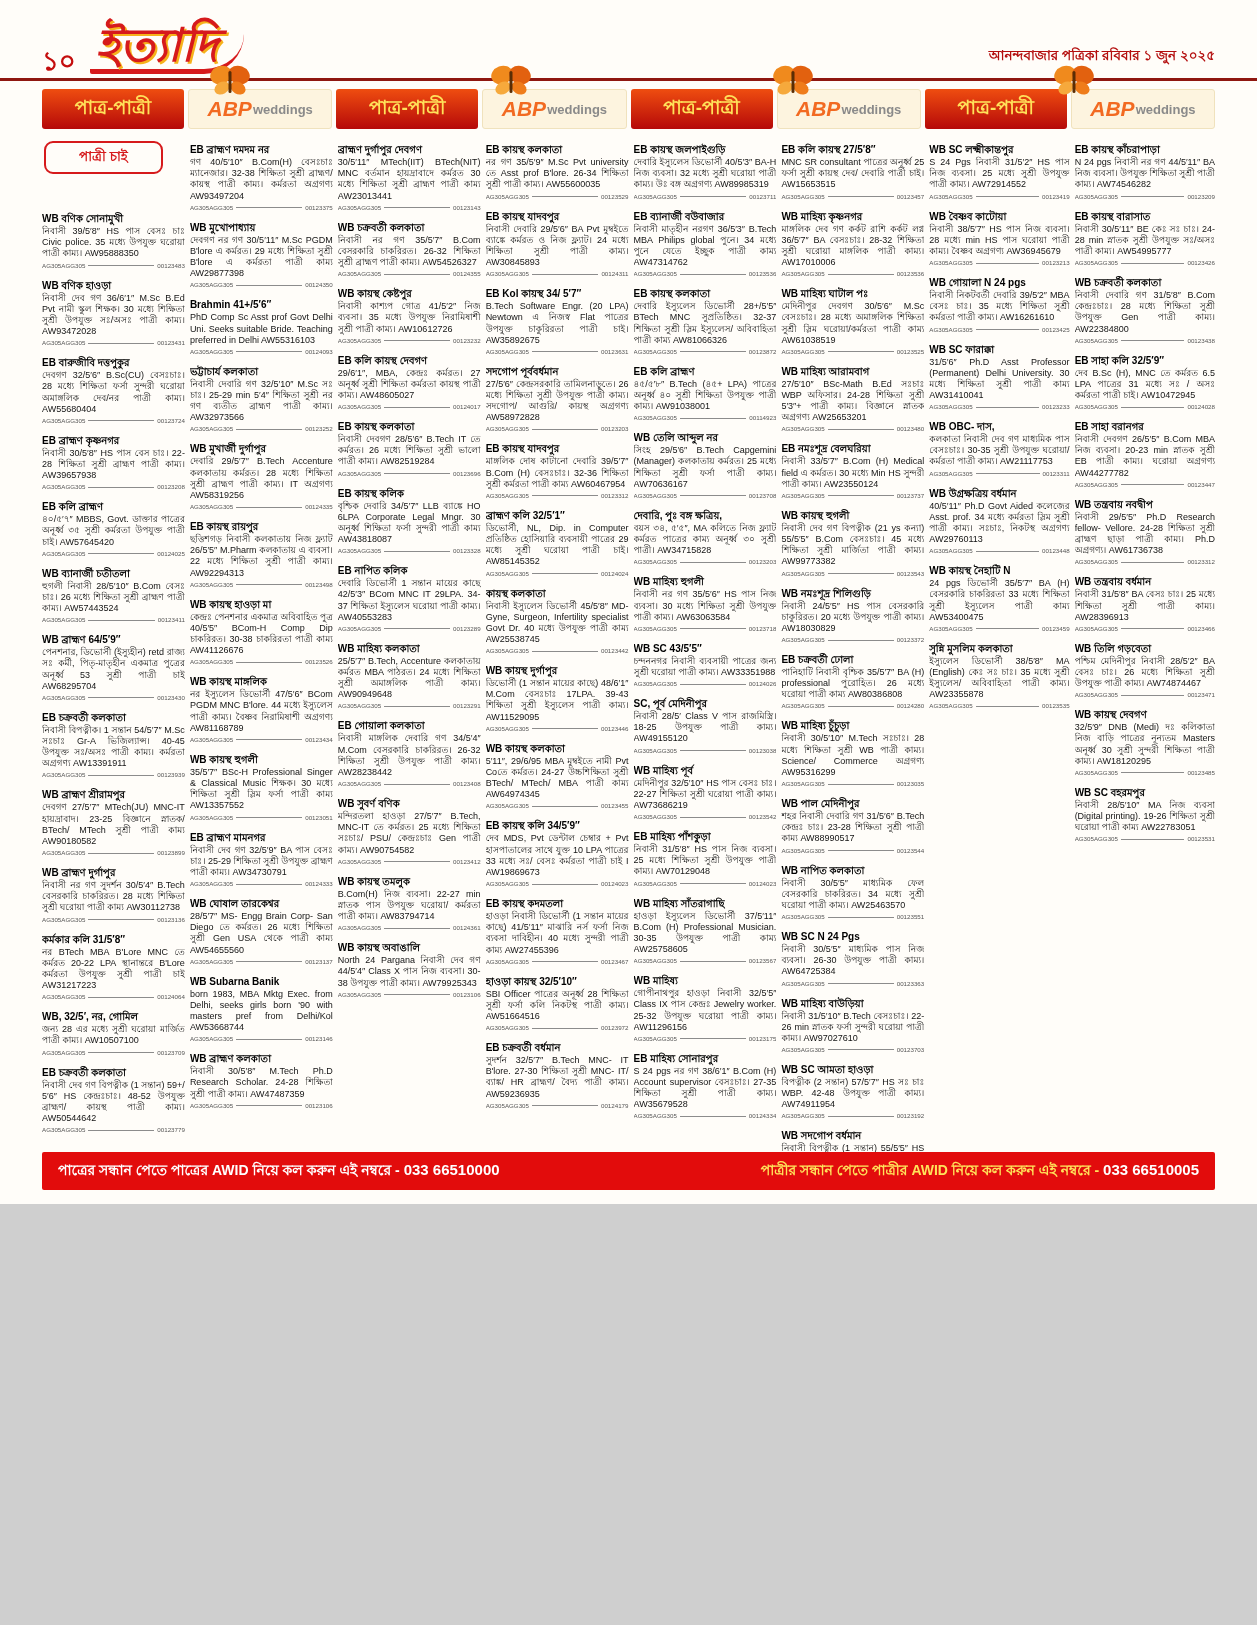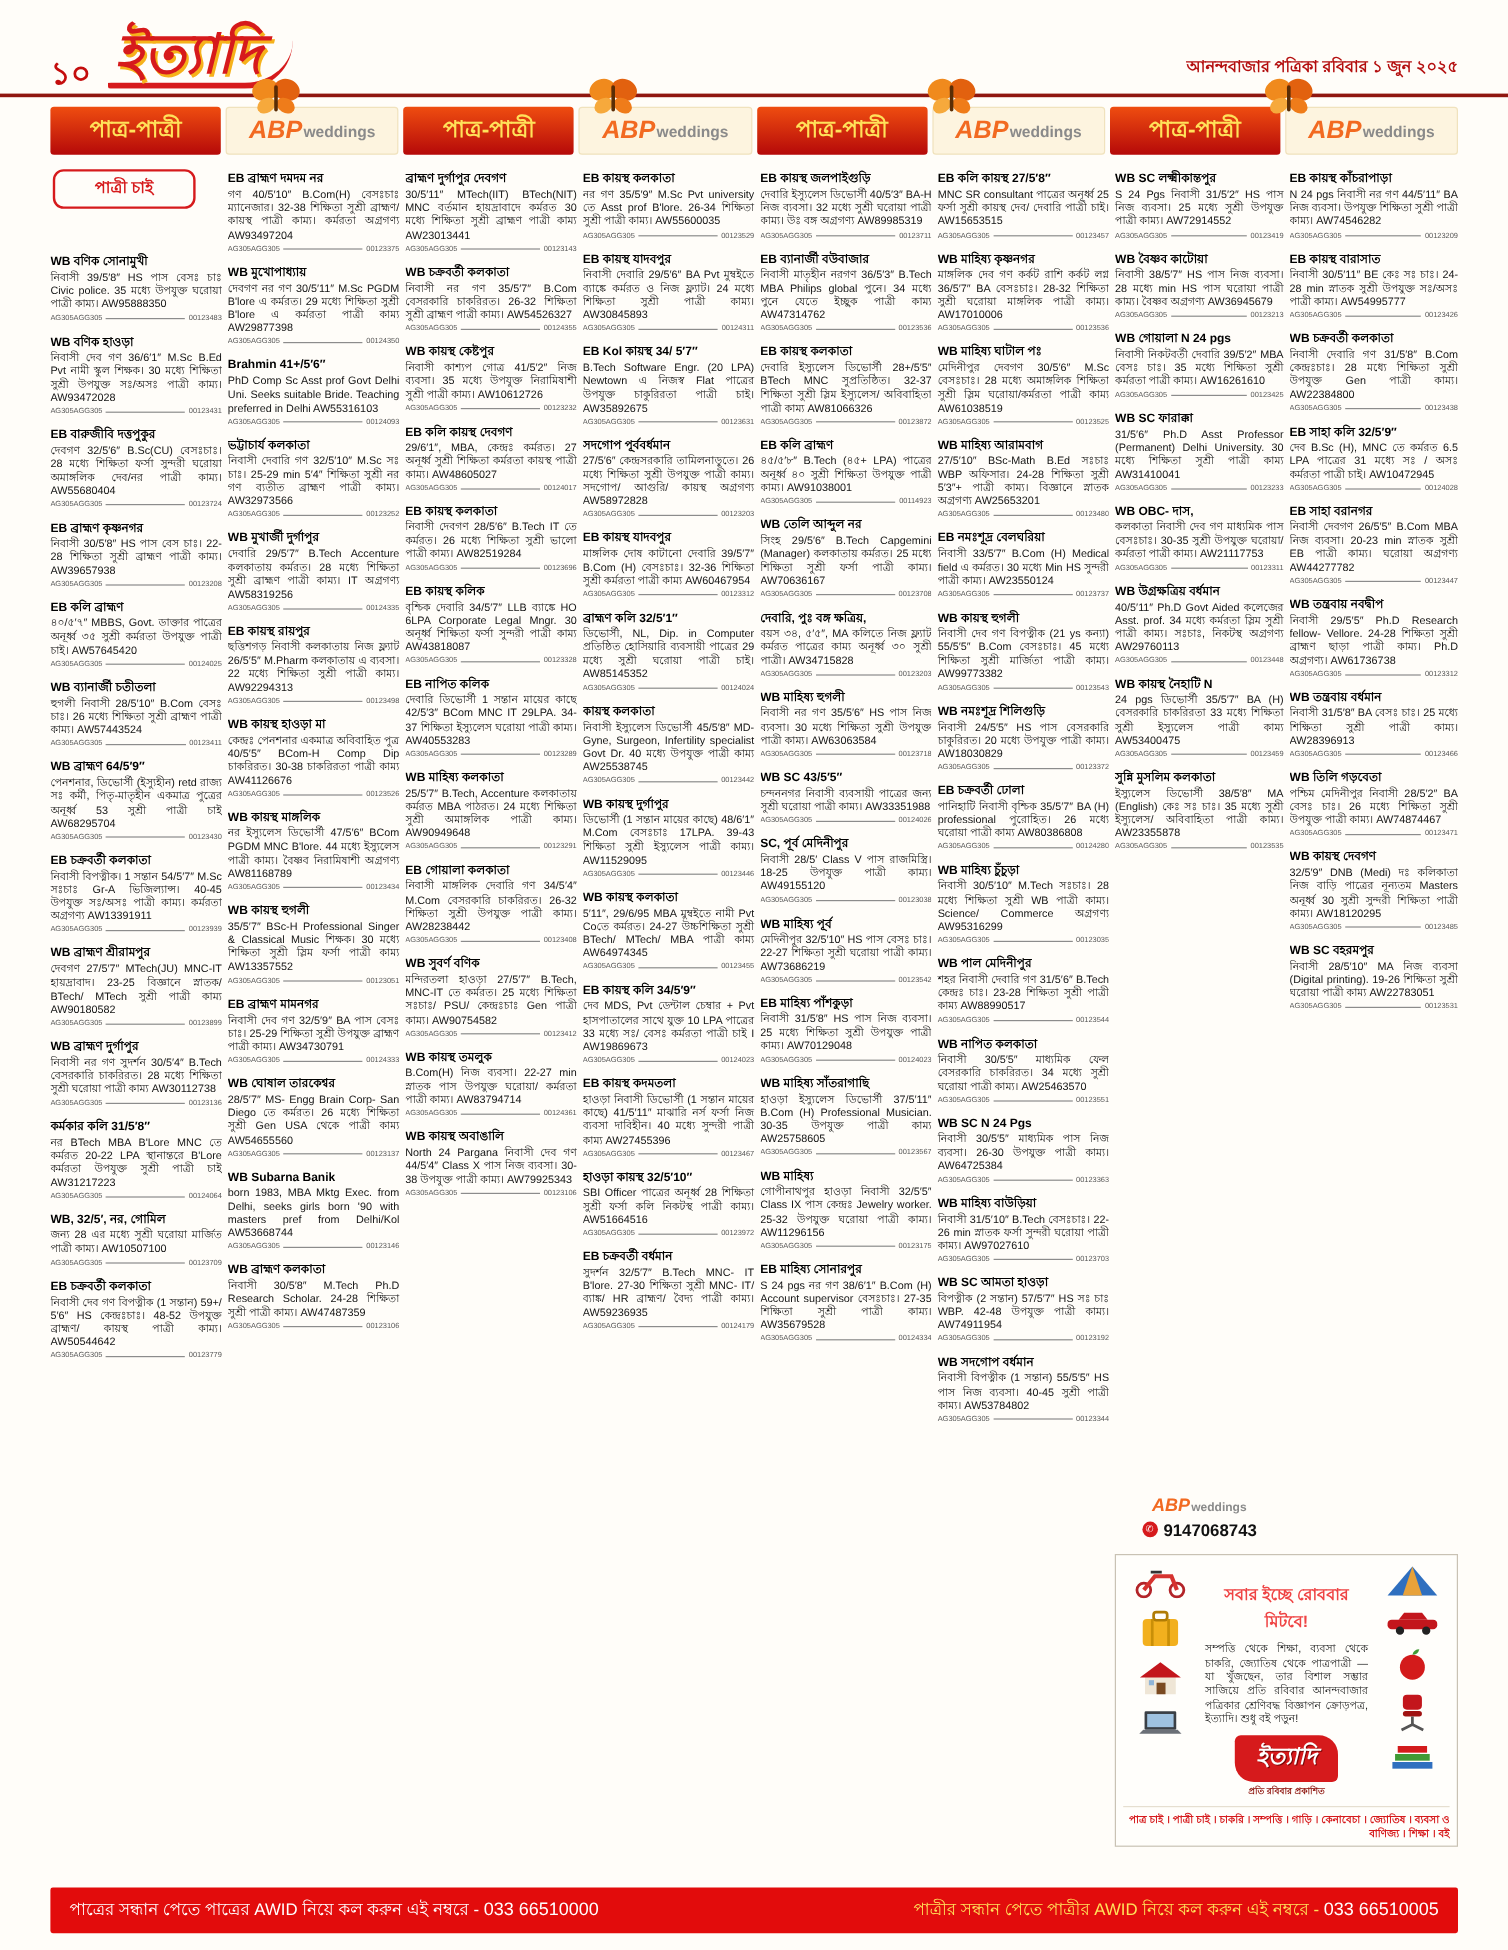--- a/index.html
+++ b/index.html
@@ -1,16 +1,16 @@
 <!DOCTYPE html>
 <html><head>
 <meta charset="utf-8">
 <style>
   html,body{margin:0;padding:0;background:#cfcfcf;}
-  .page{width:1257px;height:1625px;margin:0 auto;background:#fffdf9;position:relative;
+  .page{width:1257px;height:1204px;margin:0 auto;background:#fffdf9;position:relative;
         font-family:"Liberation Sans","DejaVu Sans",sans-serif;overflow:hidden;}
   
   .masthead{display:flex;align-items:flex-end;gap:14px;padding:26px 42px 4px;border-bottom:3px solid #8f1710;}
   .page-num{color:#c40d0d;font-size:26px;font-weight:bold;line-height:1;}
   .section-logo{color:#d61a1c;font-size:46px;font-weight:bold;font-style:italic;line-height:.85;
         text-shadow:2px 2px 0 #f6b21b;border-bottom:5px solid #d61a1c;padding:0 26px 4px 6px;border-radius:0 0 40px 2px;}
   .masthead-right{margin-left:auto;color:#b40f0f;font-size:13.5px;font-weight:bold;padding-bottom:6px;}
   
   .brand-strip{display:flex;gap:4px;margin:8px 42px 10px;position:relative;height:40px;}
   .brand-block{flex:1;display:flex;align-items:center;justify-content:center;border-radius:3px;}
@@ -49,21 +49,21 @@
   .promo-body{font-size:9px;line-height:1.3;color:#222;text-align:justify;}
   .promo-logo{display:inline-block;background:#d61a1c;color:#fff;font-weight:bold;font-style:italic;
         font-size:19px;padding:3px 18px 4px;border-radius:5px 16px 5px 16px;margin-top:7px;
         text-shadow:1px 1px 0 #7a0606;}
   .promo-tagline{font-size:7.5px;color:#8f1710;font-weight:bold;margin-top:2px;}
   .promo-cats{color:#d61a1c;font-size:8.6px;font-weight:bold;text-align:right;
         border-top:1px solid #e6dfd0;margin-top:6px;padding-top:4px;line-height:1.4;}
   
   .footer-banner{position:absolute;left:42px;right:42px;bottom:14px;background:#e20c0c;color:#fff;
         display:flex;justify-content:space-between;align-items:flex-start;padding:7px 16px;
-        font-weight:normal;font-size:14px;border-radius:2px;gap:20px;}
+        font-weight:bold;font-size:14px;border-radius:2px;gap:20px;}
   .fb-left{white-space:nowrap;} .fb-right{white-space:nowrap;color:#ffe25a;}
   .fb-phone{color:#fff;font-size:15px;}
 </style>
 </head>
 <body>
 
 <div class="page">
 
   <div class="masthead">
     <span class="page-num">১০</span>

